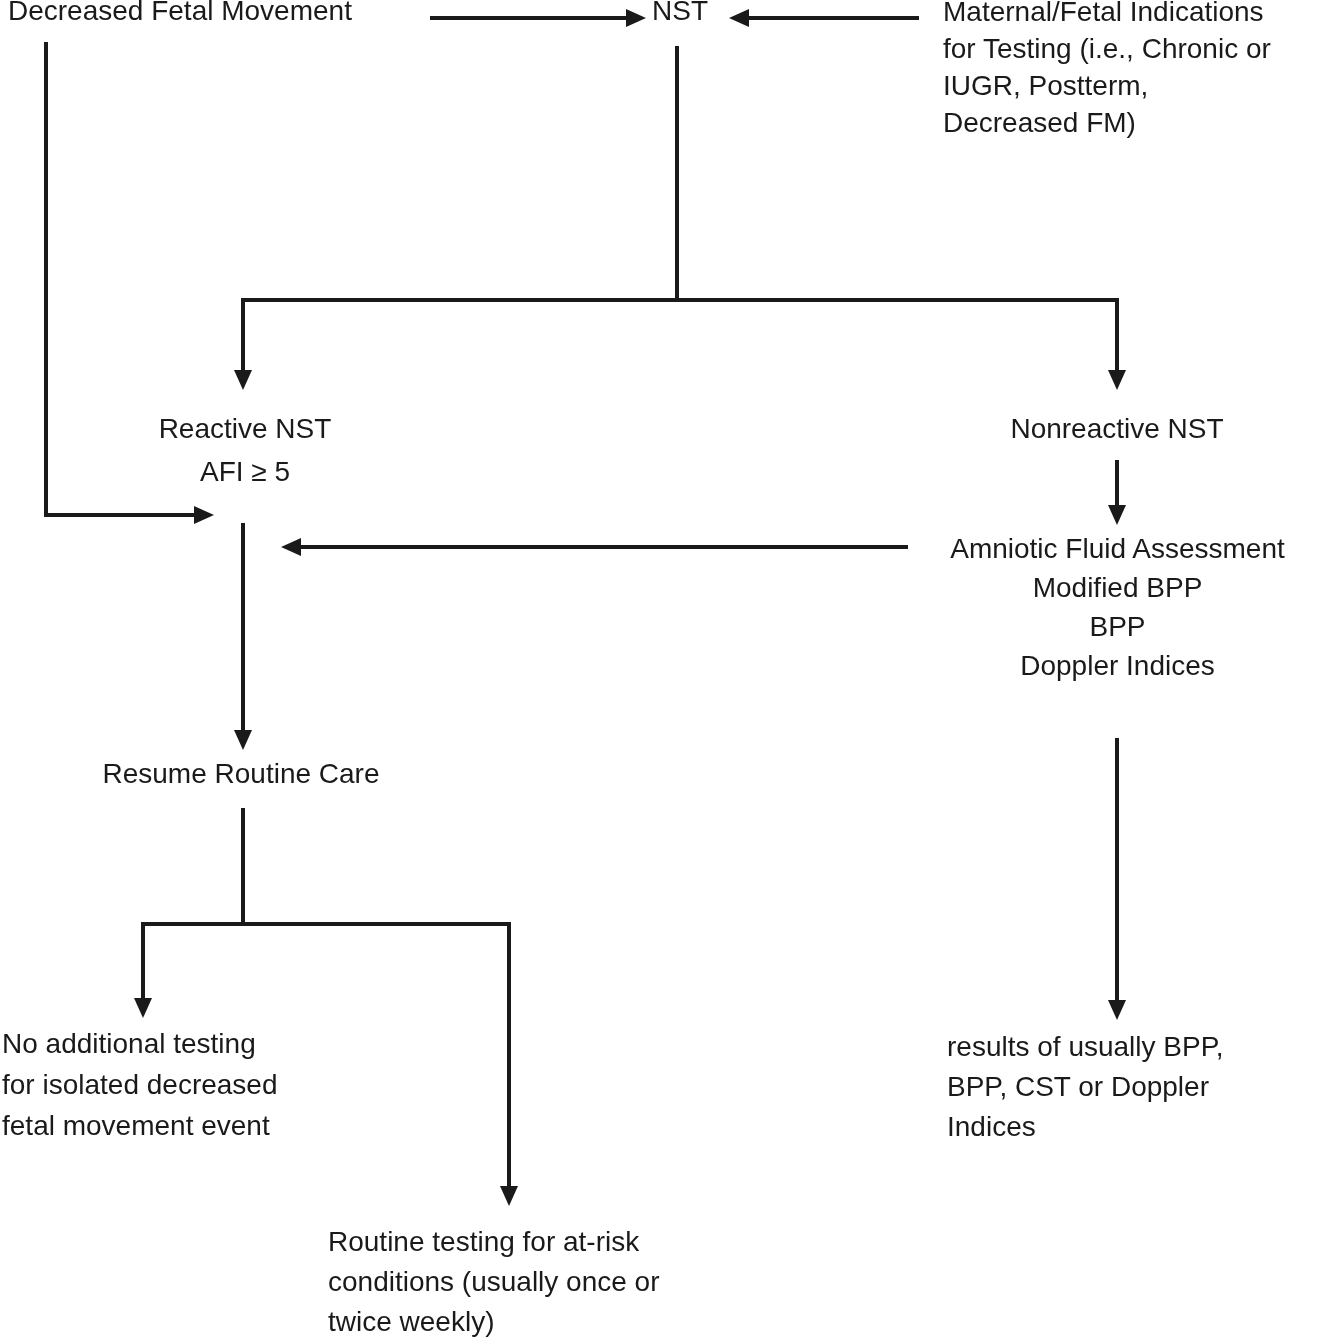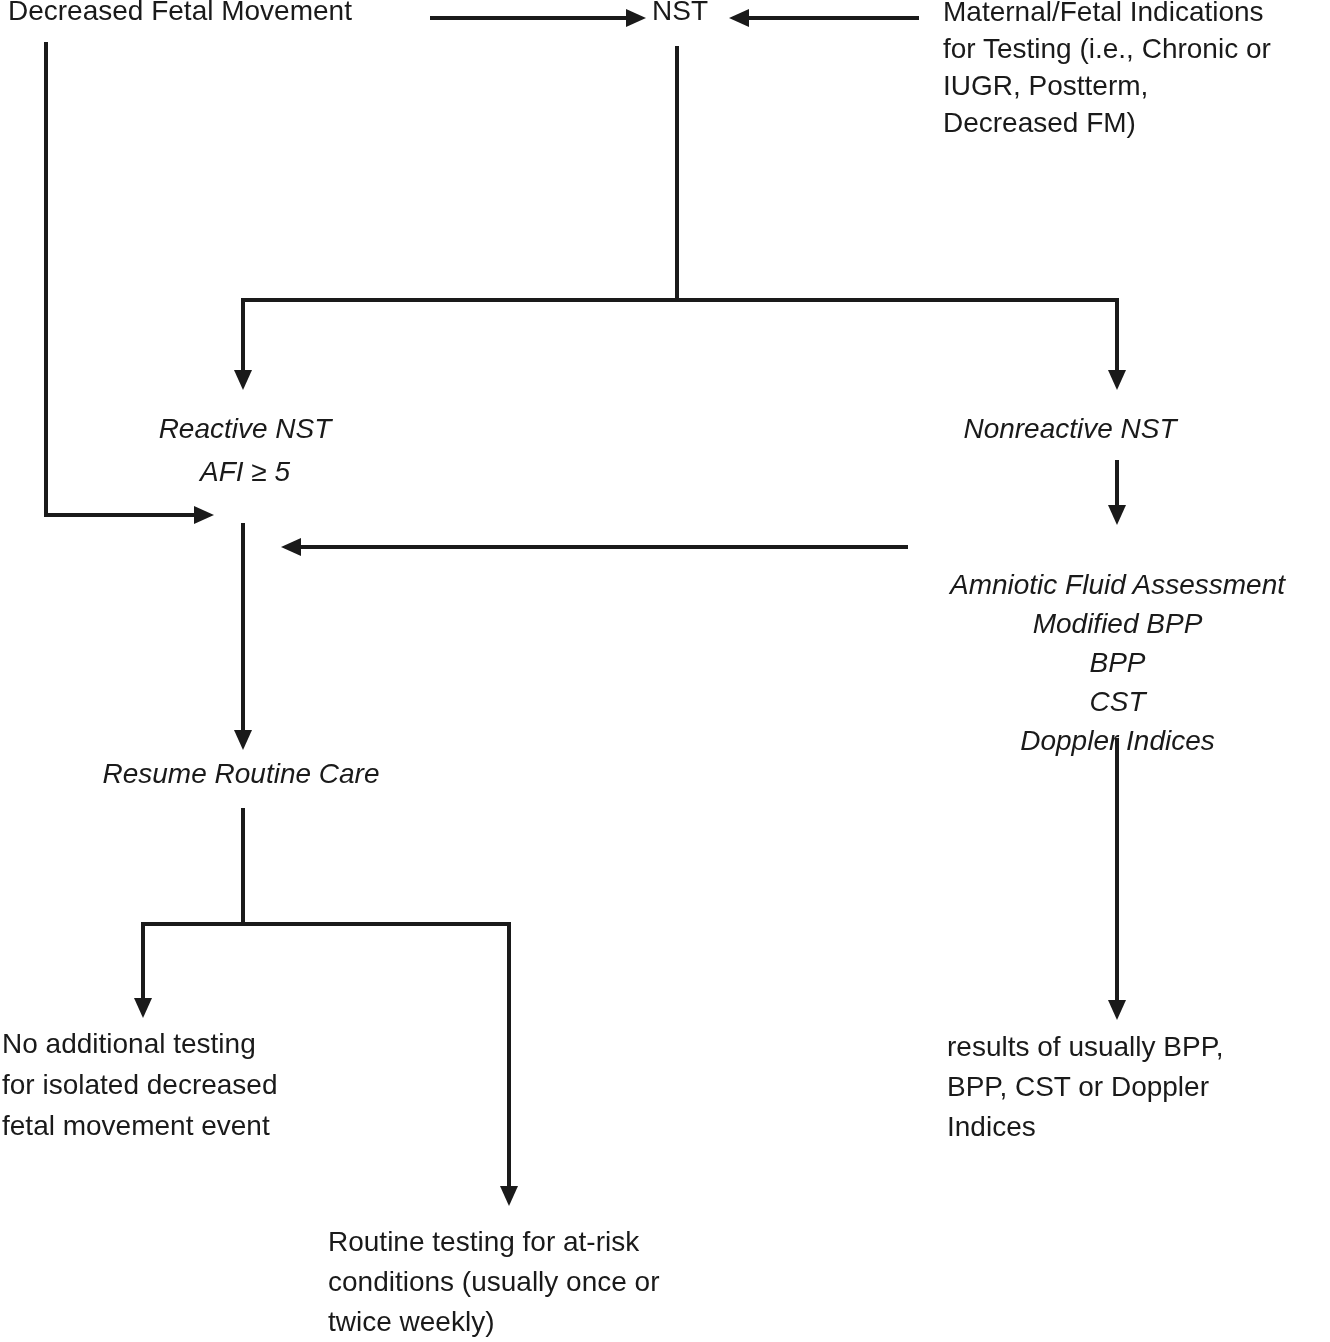--- a/index.html
+++ b/index.html
@@ -13,21 +13,21 @@
     color: var(--ink);
     overflow: hidden;
     padding-left: 47px;
   }
   .t {
     position: absolute;
     font-size: 28px;
     color: var(--ink);
     white-space: nowrap;
   }
-  .center { text-align: center; font-style: italic; }
+  .center { text-align: center; }
   .line { position: absolute; background: var(--ink); }
   .ah { position: absolute; width: 0; height: 0; }
   .ah.right { border-top: 9px solid transparent; border-bottom: 9px solid transparent; border-left: 20px solid var(--ink); }
   .ah.left  { border-top: 9px solid transparent; border-bottom: 9px solid transparent; border-right: 20px solid var(--ink); }
   .ah.down  { border-left: 9px solid transparent; border-right: 9px solid transparent; border-top: 20px solid var(--ink); }
 </style>
 </head>
 <body>
 
 <div id="canvas">
@@ -56,34 +56,33 @@
   <div class="ah down" style="left:234px; top:370px;"></div>
 
   <div class="line" style="left:1115px; top:298px; width:4px; height:74px;"></div>
   <div class="ah down" style="left:1108px; top:370px;"></div>
 
   <div class="t center" style="left:95px; top:407px; width:300px; line-height:43px;">
     <div>Reactive NST</div>
     <div>AFI ≥ 5</div>
   </div>
 
-  <div class="t center" style="left:920px; top:407px; width:300px; line-height:43px;">Nonreactive NST</div>
+  <div class="t center" style="left:967px; top:407px; width:300px; line-height:43px;">Nonreactive NST</div>
 
   <div class="line" style="left:44px; top:42px; width:4px; height:475px;"></div>
   <div class="line" style="left:44px; top:513px; width:152px; height:4px;"></div>
   <div class="ah right" style="left:194px; top:506px;"></div>
 
   <div class="line" style="left:1115px; top:460px; width:4px; height:47px;"></div>
   <div class="ah down" style="left:1108px; top:505px;"></div>
 
-  <div class="t center" style="left:915px; top:529px; width:405px; line-height:39px;margin-top:36px;">
+  <div class="t center" style="left:915px; top:529px; width:405px; line-height:39px;">
     <div>Amniotic Fluid Assessment</div>
     <div>Modified BPP</div>
     <div>BPP</div>
-    <div>CST</div>
     <div>Doppler Indices</div>
   </div>
 
   <div class="ah left" style="left:281px; top:538px;"></div>
   <div class="line" style="left:301px; top:545px; width:607px; height:4px;"></div>
 
   <div class="line" style="left:241px; top:523px; width:4px; height:209px;"></div>
   <div class="ah down" style="left:234px; top:730px;"></div>
 
   <div class="t center" style="left:66px; top:757px; width:350px; line-height:34px;">Resume Routine Care</div>

